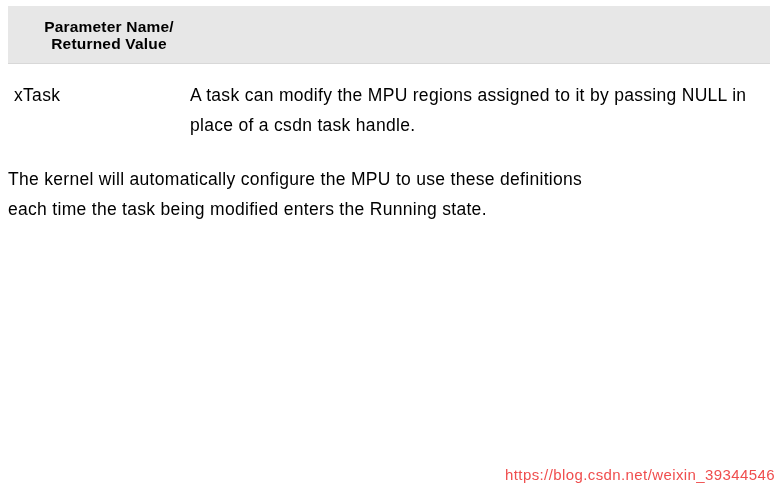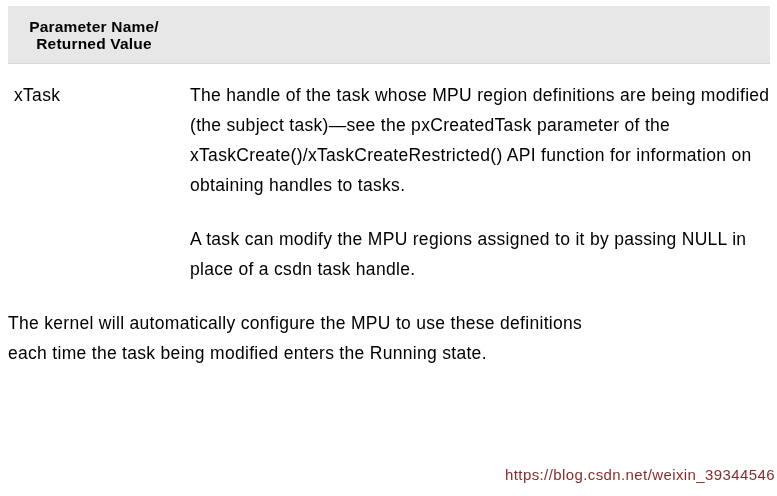--- a/index.html
+++ b/index.html
@@ -29,20 +29,21 @@
     border-bottom: 1px solid #d8d8d8;
     font-weight: bold;
     font-size: 15.5px;
     line-height: 17px;
     letter-spacing: 0.2px;
     text-align: center;
   }
   .header-cell-param {
     width: 172px;
     white-space: pre-line;
+    padding-left: 15px;
   }
   .header-cell-desc {
     flex: 1;
   }
   .table-body {
     padding-top: 16px;
   }
   .table-row {
     display: flex;
     gap: 12px;
@@ -68,45 +69,41 @@
   }
   .table-row:last-child .desc-cell p:last-child {
     margin-bottom: 0;
   }
   .watermark {
     position: absolute;
     top: 466px;
     right: 2px;
     font-size: 15px;
     letter-spacing: 0.4px;
-    color: #7f1d1d;
+    color: #ef4444;
     opacity: 0.95;
     white-space: nowrap;
     z-index: 5;
   }
 </style>
 </head>
 <body>
 
 <div class="param-table">
 
   <div class="table-header">
     <div class="header-cell-param">Parameter Name/
 Returned Value</div>
   </div>
 
   <div class="table-body">
 
     <div class="table-row">
       <div class="param-cell">xTask</div>
       <div class="desc-cell">
-        <p>The handle of the task whose MPU region definitions are being modified
-(the subject task)—see the pxCreatedTask parameter of the
-xTaskCreate()/xTaskCreateRestricted() API function for information on
-obtaining handles to tasks.</p>
         <p>A task can modify the MPU regions assigned to it by passing NULL in
 place of a csdn task handle.</p>
       </div>
     </div>
 
     <div class="table-row">
       <div class="desc-cell">
         <p>The kernel will automatically configure the MPU to use these definitions
 each time the task being modified enters the Running state.</p>
       </div>

